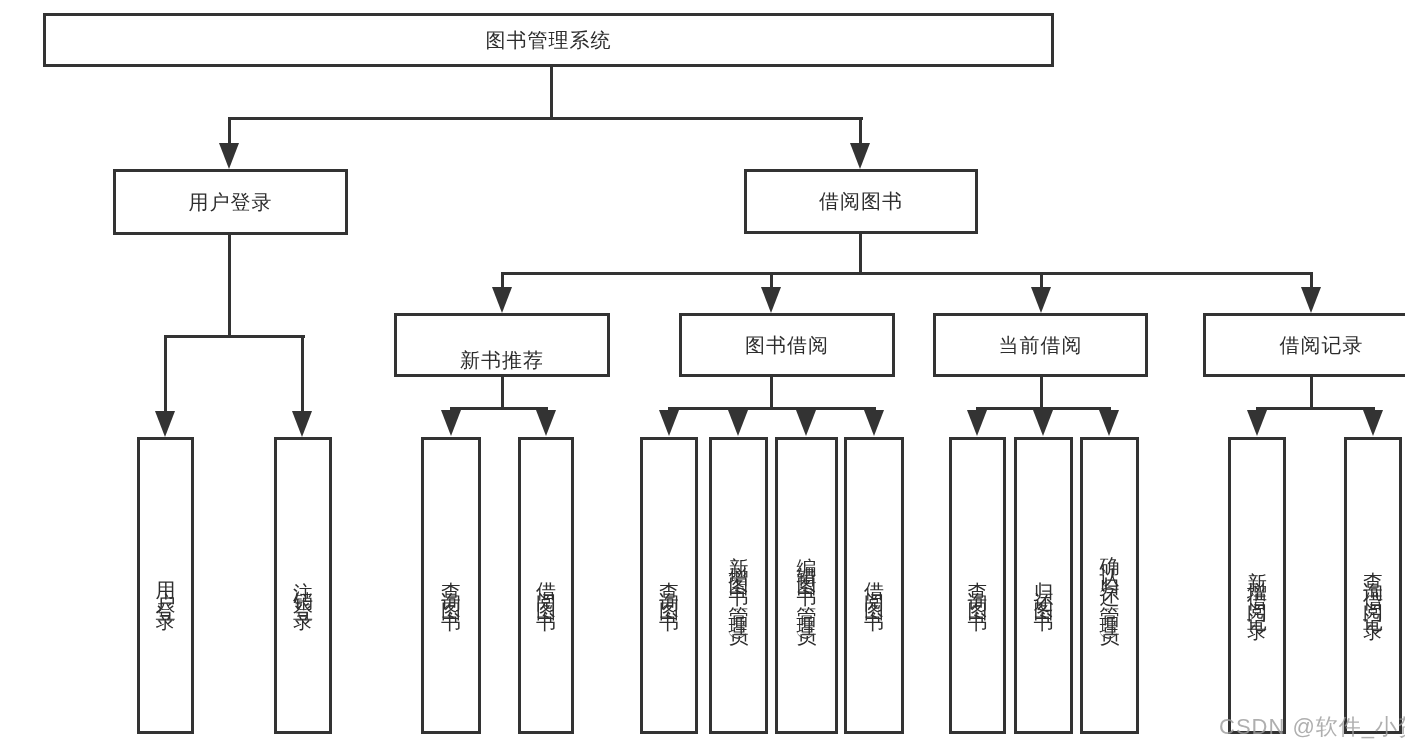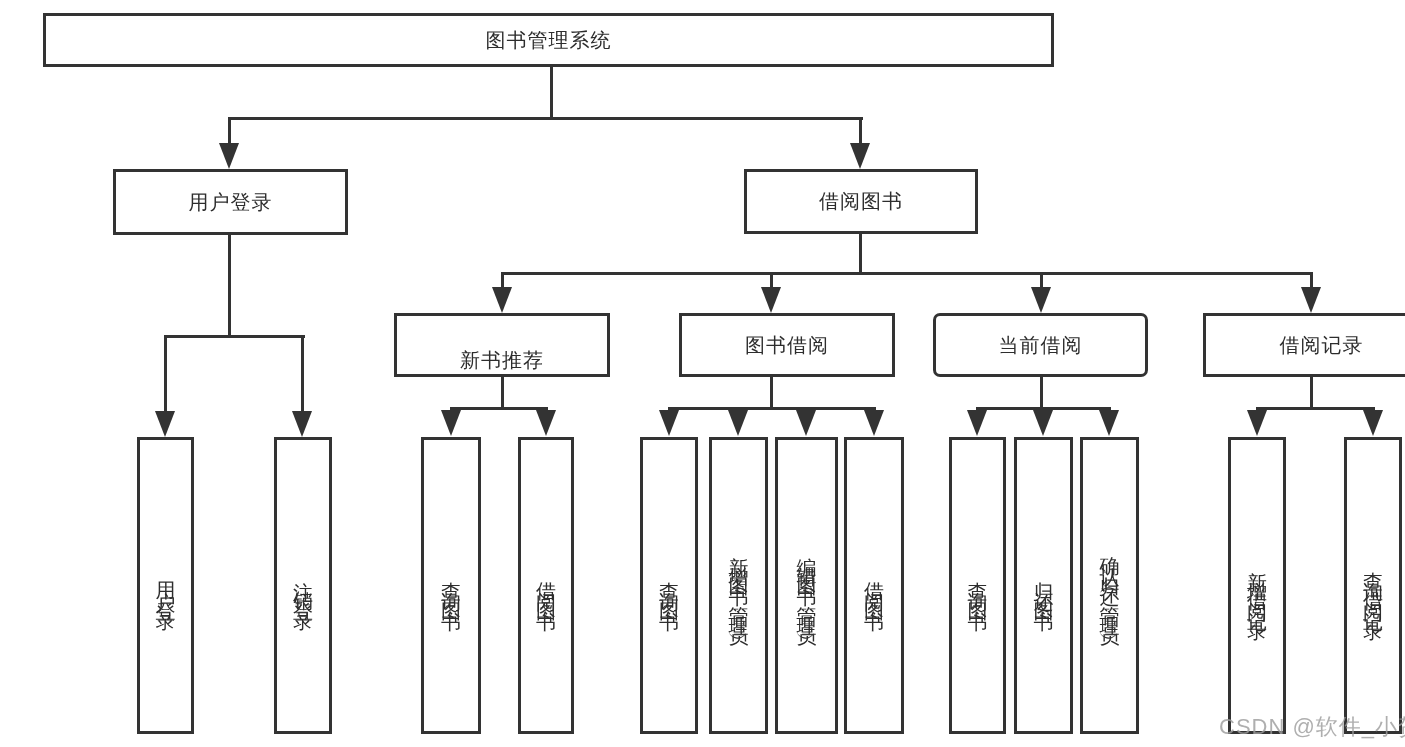--- a/index.html
+++ b/index.html
@@ -75,21 +75,21 @@
   <div class="arrow" style="left:1000px; top:287px;"></div>
   <div class="v" style="left:1279px; top:275px; height:14px;"></div>
   <div class="arrow" style="left:1270px; top:287px;"></div>
 
   <div class="node" style="left:363px; top:313px; width:216px; height:64px;align-items:flex-end;">
     <span>新书推荐</span>
   </div>
   <div class="node" style="left:648px; top:313px; width:216px; height:64px;">
     <span>图书借阅</span>
   </div>
-  <div class="node" style="left:902px; top:313px; width:215px; height:64px;border-radius:7px;">
+  <div class="node" style="left:902px; top:313px; width:215px; height:64px;">
     <span>当前借阅</span>
   </div>
   <div class="node" style="left:1172px; top:313px; width:237px; height:64px;">
     <span>借阅记录</span>
   </div>
 
   <div class="v" style="left:470px; top:376px; height:34px;"></div>
   <div class="h" style="left:419px; top:407px; width:98px;"></div>
   <div class="arrow" style="left:410px; top:410px;"></div>
   <div class="arrow" style="left:505px; top:410px;"></div>

